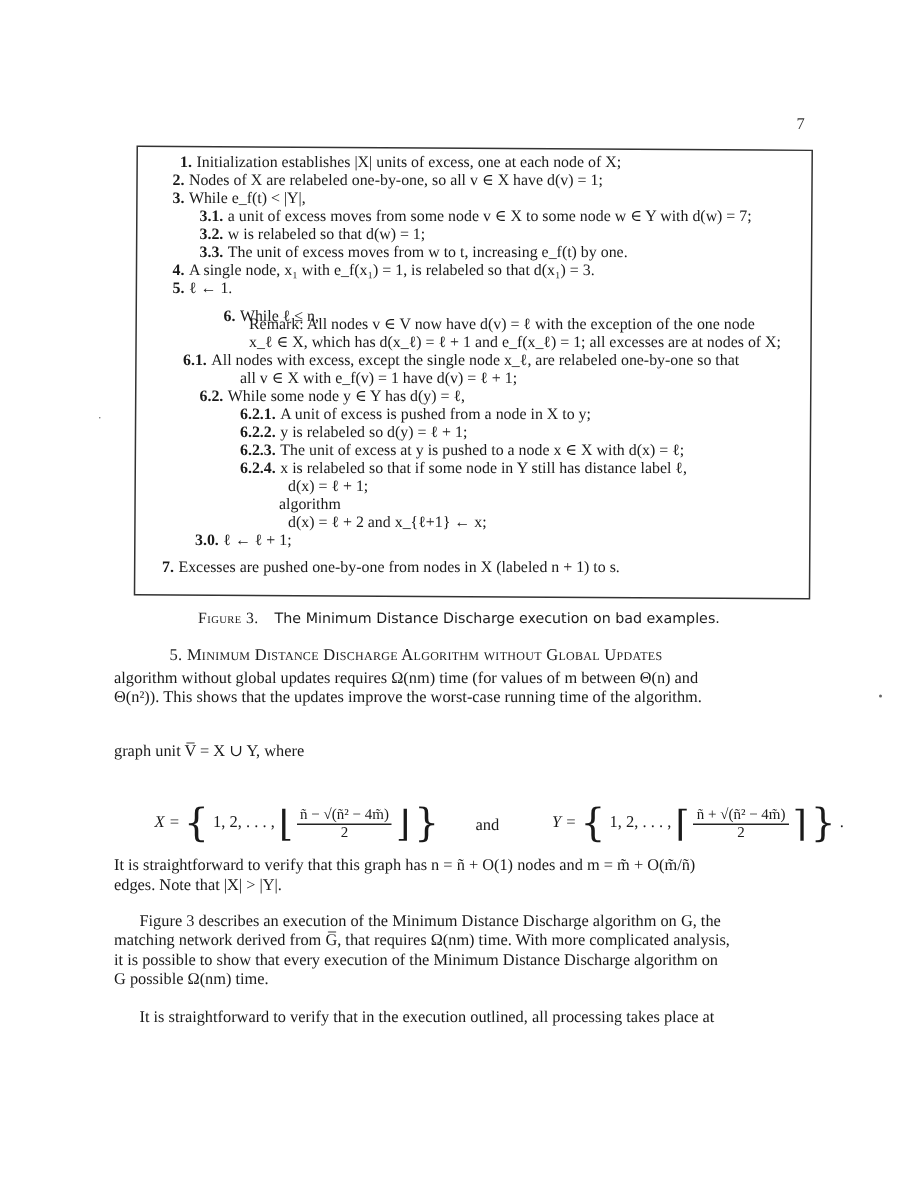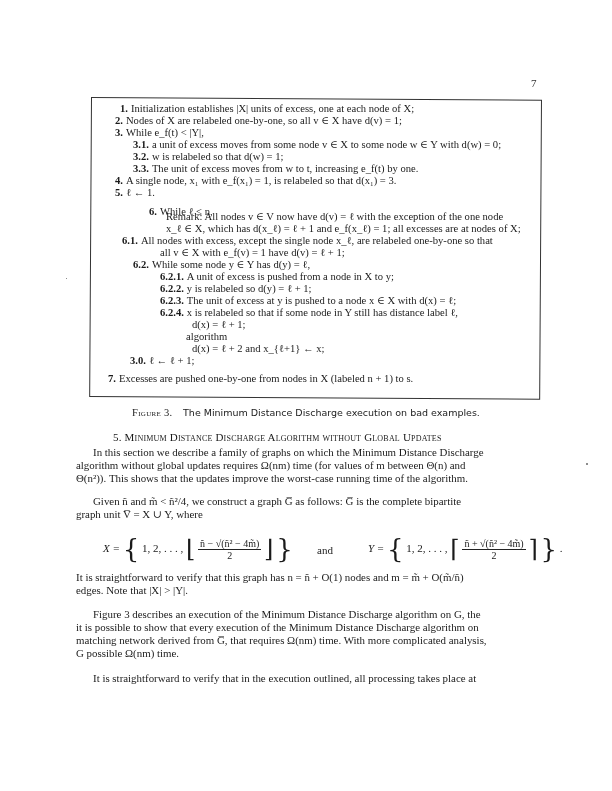--- a/index.html
+++ b/index.html
@@ -58,21 +58,21 @@
 </head>
 <body>
 
 <div class="page-number">7</div>
 
 <div class="algo-box"></div>
 <div id="algo-lines">
     <div class="algo-line" style="left: 120px; top: 103px;"><span class="num">1.</span><span>Initialization establishes |X| units of excess, one at each node of X;</span></div>
     <div class="algo-line" style="left: 115px; top: 115px;"><span class="num">2.</span><span>Nodes of X are relabeled one-by-one, so all v ∈ X have d(v) = 1;</span></div>
     <div class="algo-line" style="left: 115px; top: 127px;"><span class="num">3.</span><span>While e_f(t) &lt; |Y|,</span></div>
-    <div class="algo-line" style="left: 133px; top: 139px;"><span class="num">3.1.</span><span>a unit of excess moves from some node v ∈ X to some node w ∈ Y with d(w) = 0;</span></div>
+    <div class="algo-line" style="left: 133px; top: 139px;"><span class="num">3.1.</span><span>a unit of excess moves from some node v ∈ X to some node w ∈ Y with d(w) = 7;</span></div>
     <div class="algo-line" style="left: 133px; top: 151px;"><span class="num">3.2.</span><span>w is relabeled so that d(w) = 1;</span></div>
     <div class="algo-line" style="left: 133px; top: 163px;"><span class="num">3.3.</span><span>The unit of excess moves from w to t, increasing e_f(t) by one.</span></div>
     <div class="algo-line" style="left: 115px; top: 175px;"><span class="num">4.</span><span>A single node, x₁ with e_f(x₁) = 1, is relabeled so that d(x₁) = 3.</span></div>
     <div class="algo-line" style="left: 115px; top: 187px;"><span class="num">5.</span><span>ℓ ← 1.</span></div>
     <div class="algo-line" style="left: 115px; top: 206px; padding-left: 34px;"><span class="num">6.</span><span>While ℓ ≤ n,</span></div>
     <div class="algo-line" style="left: 166px; top: 211px;"><span>Remark: All nodes v ∈ V now have d(v) = ℓ with the exception of the one node</span></div>
     <div class="algo-line" style="left: 166px; top: 223px;"><span>x_ℓ ∈ X, which has d(x_ℓ) = ℓ + 1 and e_f(x_ℓ) = 1; all excesses are at nodes of X;</span></div>
     <div class="algo-line" style="left: 122px; top: 235px;"><span class="num">6.1.</span><span>All nodes with excess, except the single node x_ℓ, are relabeled one-by-one so that</span></div>
     <div class="algo-line" style="left: 160px; top: 247px;"><span>all v ∈ X with e_f(v) = 1 have d(v) = ℓ + 1;</span></div>
     <div class="algo-line" style="left: 133px; top: 259px;"><span class="num">6.2.</span><span>While some node y ∈ Y has d(y) = ℓ,</span></div>
@@ -89,29 +89,27 @@
 
 <div class="caption">
   <span class="fig">Figure 3.</span>
   <span class="cap-text">The Minimum Distance Discharge execution on bad examples.</span>
 </div>
 
 <div class="section-heading">5. Minimum Distance Discharge Algorithm without Global Updates</div>
 
 <div class="para" style="top:446px;">
   <p>
-    <span class="line">In this section we describe a family of graphs on which the Minimum Distance Discharge</span>
     <span class="line" style="margin-left:-17px">algorithm without global updates requires Ω(nm) time (for values of m between Θ(n) and</span>
     <span class="line" style="margin-left:-17px">Θ(n²)). This shows that the updates improve the worst-case running time of the algorithm.</span>
   </p>
 </div>
 
 <div class="para" style="top:495px;">
   <p>
-    <span class="line">Given ñ and m̃ &lt; ñ²/4, we construct a graph G̅ as follows: G̅ is the complete bipartite</span>
     <span class="line" style="margin-left:-17px">graph unit V̅ = X ∪ Y, where</span>
   </p>
 </div>
 
 <div class="display-math">
   <div class="dm-item" style="left:3px; top:4px;">
     <i>X =</i>
     <span class="brace">{</span>
     <span>1, 2, . . . ,</span>
     <span class="floor-bracket">⌊</span>
@@ -141,22 +139,22 @@
 <div class="para" style="top:571px;">
   <p>
     <span class="line" style="margin-left:-17px">It is straightforward to verify that this graph has n = ñ + O(1) nodes and m = m̃ + O(m̃/ñ)</span>
     <span class="line" style="margin-left:-17px">edges. Note that |X| &gt; |Y|.</span>
   </p>
 </div>
 
 <div class="para" style="top:608px;">
   <p>
     <span class="line">Figure 3 describes an execution of the Minimum Distance Discharge algorithm on G, the</span>
+    <span class="line" style="margin-left:-17px">matching network derived from G̅, that requires Ω(nm) time. With more complicated analysis,</span>
     <span class="line" style="margin-left:-17px">it is possible to show that every execution of the Minimum Distance Discharge algorithm on</span>
-    <span class="line" style="margin-left:-17px">matching network derived from G̅, that requires Ω(nm) time. With more complicated analysis,</span>
     <span class="line" style="margin-left:-17px">G possible Ω(nm) time.</span>
   </p>
 </div>
 
 <div class="para" style="top:672px;">
   <p>
     <span class="line">It is straightforward to verify that in the execution outlined, all processing takes place at</span>
   </p>
 </div>
 

